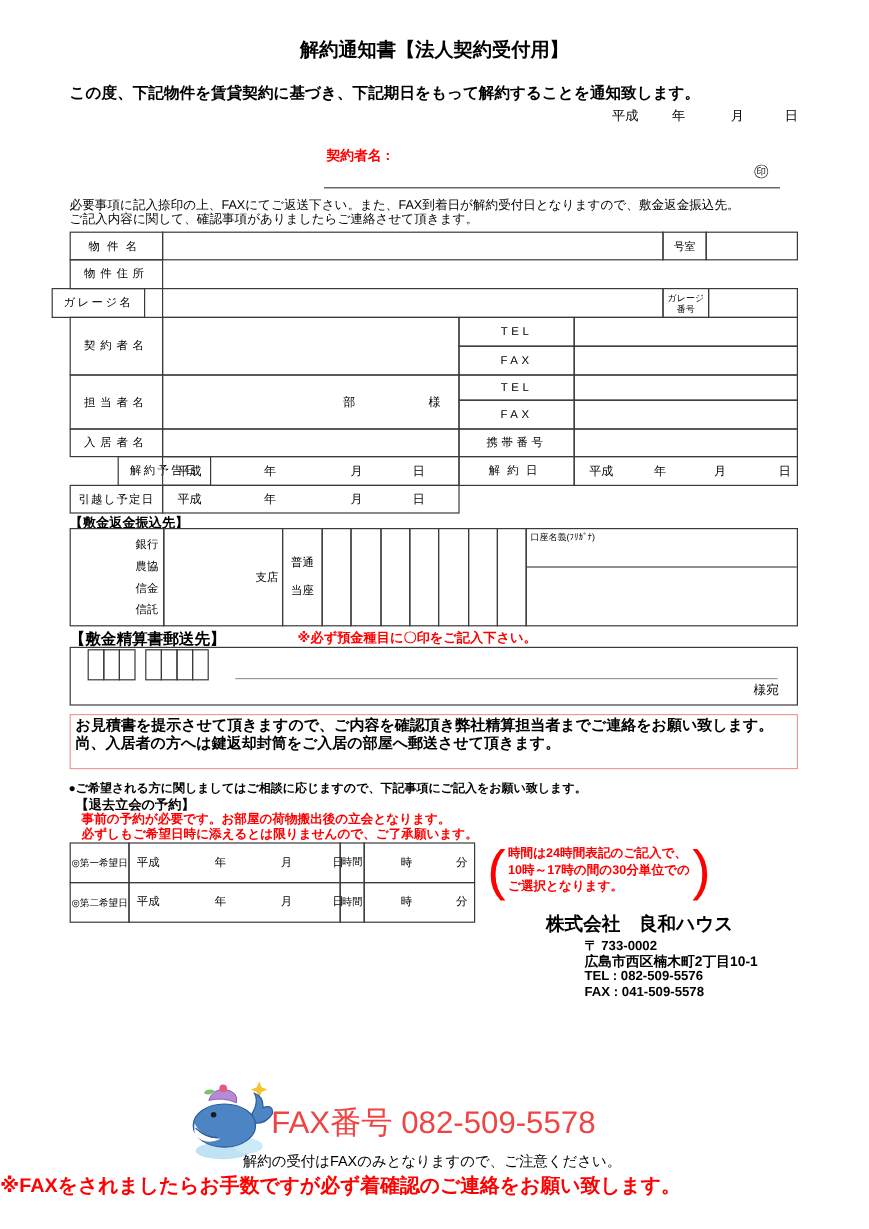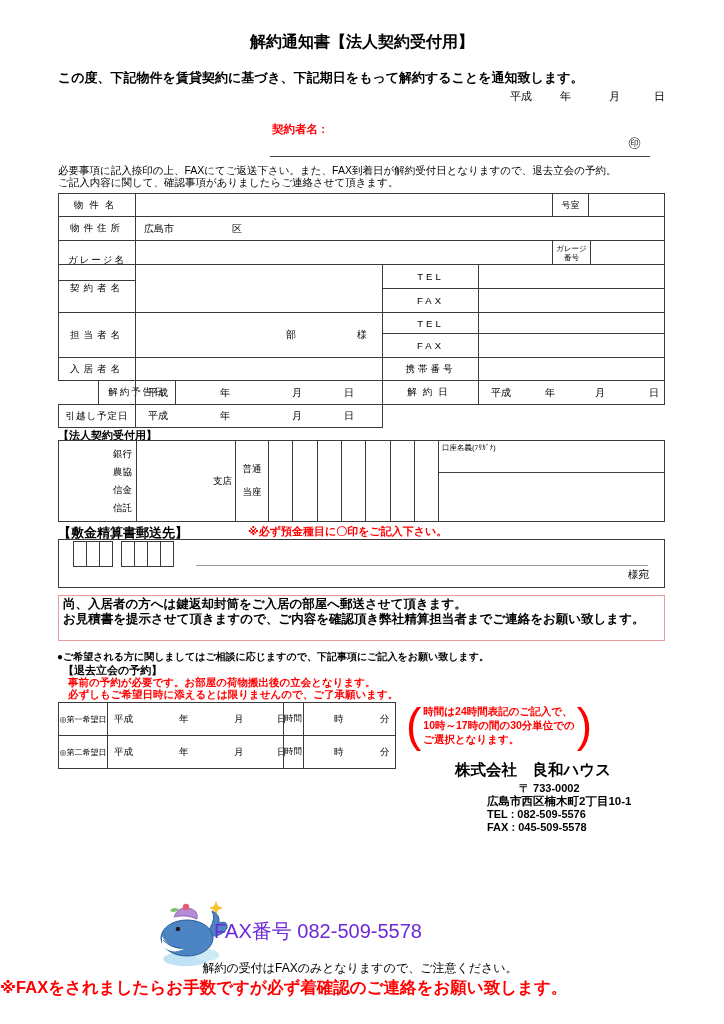--- a/index.html
+++ b/index.html
@@ -26,35 +26,31 @@
 
   <span class="abs" style="left:510px;top:89px;font-size:11px;">平成</span>
   <span class="abs" style="left:560px;top:89px;font-size:11px;">年</span>
   <span class="abs" style="left:609px;top:89px;font-size:11px;">月</span>
   <span class="abs" style="left:654px;top:89px;font-size:11px;">日</span>
 
   <span class="abs b red" style="left:272px;top:122px;font-size:11.5px;">契約者名 :</span>
   <span class="abs" style="left:628px;top:134px;font-size:13px;">㊞</span>
   <div class="rule" style="left:270px;top:156px;width:380px;height:1px;"></div>
 
-  <div class="abs" style="left:58px;top:164px;font-size:10.5px;">必要事項に記入捺印の上、FAXにてご返送下さい。また、FAX到着日が解約受付日となりますので、退去立会の予約。</div>
+  <div class="abs" style="left:58px;top:164px;font-size:10.5px;">必要事項に記入捺印の上、FAXにてご返送下さい。また、FAX到着日が解約受付日となりますので、敷金返金振込先。</div>
   <div class="abs" style="left:58px;top:176px;font-size:10.5px;">ご記入内容に関して、確認事項がありましたらご連絡させて頂きます。</div>
 
   <div class="cell" style="left:58px;top:193px;width:78px;height:24px;letter-spacing:6px;">物件名</div>
   <div class="cell" style="left:135px;top:193px;width:418px;height:24px;"></div>
   <div class="cell" style="left:552px;top:193px;width:37px;height:24px;font-size:9px;">号室</div>
   <div class="cell" style="left:588px;top:193px;width:77px;height:24px;"></div>
 
   <div class="cell" style="left:58px;top:216px;width:78px;height:25px;letter-spacing:4px;">物件住所</div>
-  <div class="cell" style="left:135px;top:216px;width:530px;height:25px;justify-content:flex-start;">
-    <span class="ds" style="left:8px;">広島市</span>
-    <span class="ds" style="left:96px;">区</span>
-  </div>
-
-  <div class="cell" style="left:58px;top:240px;width:78px;height:41px;letter-spacing:2px;">ガレージ名</div>
+
+  <div class="cell" style="left:43px;top:240px;width:78px;height:25px;letter-spacing:2px;">ガレージ名</div>
   <div class="cell" style="left:135px;top:240px;width:418px;height:25px;"></div>
   <div class="cell" style="left:552px;top:240px;width:39px;height:25px;flex-direction:column;font-size:7.5px;line-height:9px;">
     <span>ガレージ</span>
     <span>番号</span>
   </div>
   <div class="cell" style="left:590px;top:240px;width:75px;height:25px;"></div>
 
   <div class="cell" style="left:58px;top:264px;width:78px;height:49px;letter-spacing:4px;">契約者名</div>
   <div class="cell" style="left:135px;top:264px;width:248px;height:49px;"></div>
   <div class="cell" style="left:382px;top:264px;width:97px;height:25px;letter-spacing:3px;">TEL</div>
@@ -93,21 +89,21 @@
   </div>
 
   <div class="cell" style="left:58px;top:404px;width:78px;height:24px;letter-spacing:1px;">引越し予定日</div>
   <div class="cell" style="left:135px;top:404px;width:248px;height:24px;">
     <span class="ds" style="left:12px;">平成</span>
     <span class="ds" style="left:84px;">年</span>
     <span class="ds" style="left:156px;">月</span>
     <span class="ds" style="left:208px;">日</span>
   </div>
 
-  <div class="abs b" style="left:58px;top:428px;font-size:11px;">【法人契約受付用】</div>
+  <div class="abs b" style="left:58px;top:428px;font-size:11px;">【敷金返金振込先】</div>
 
   <div class="cell" style="left:58px;top:440px;width:79px;height:82px;flex-direction:column;align-items:flex-end;justify-content:space-around;padding:4px 4px;font-size:9.5px;">
     <span>銀行</span>
     <span>農協</span>
     <span>信金</span>
     <span>信託</span>
   </div>
   <div class="cell" style="left:136px;top:440px;width:100px;height:82px;justify-content:flex-end;padding-right:3px;">
     <span>支店</span>
   </div>
@@ -135,22 +131,22 @@
   <div class="cell" style="left:86px;top:541px;width:14px;height:26px;"></div>
   <div class="cell" style="left:99px;top:541px;width:14px;height:26px;"></div>
   <div class="cell" style="left:121px;top:541px;width:14px;height:26px;"></div>
   <div class="cell" style="left:134px;top:541px;width:14px;height:26px;"></div>
   <div class="cell" style="left:147px;top:541px;width:14px;height:26px;"></div>
   <div class="cell" style="left:160px;top:541px;width:14px;height:26px;"></div>
   <div class="grayline" style="left:196px;top:565px;width:452px;height:1px;"></div>
   <span class="abs" style="left:628px;top:568px;font-size:10.5px;">様宛</span>
 
   <div class="abs b" style="left:58px;top:595px;width:607px;height:46px;border:1px solid #ef9a9a;box-sizing:border-box;padding:1px 4px;font-size:12.5px;line-height:14.5px;">
+    <div>お見積書を提示させて頂きますので、ご内容を確認頂き弊社精算担当者までご連絡をお願い致します。</div>
     <div>尚、入居者の方へは鍵返却封筒をご入居の部屋へ郵送させて頂きます。</div>
-    <div>お見積書を提示させて頂きますので、ご内容を確認頂き弊社精算担当者までご連絡をお願い致します。</div>
   </div>
 
   <div class="abs b" style="left:57px;top:650px;font-size:10px;text-align:center;">●ご希望される方に関しましてはご相談に応じますので、下記事項にご記入をお願い致します。</div>
   <div class="abs b" style="left:63px;top:663px;font-size:11px;">【退去立会の予約】</div>
   <div class="abs b red" style="left:68px;top:676px;font-size:10.5px;">事前の予約が必要です。お部屋の荷物搬出後の立会となります。</div>
   <div class="abs b red" style="left:68px;top:688px;font-size:10.5px;">必ずしもご希望日時に添えるとは限りませんので、ご了承願います。</div>
 
   <div class="cell" style="left:58px;top:702px;width:50px;height:34px;font-size:8px;">◎第一希望日</div>
   <div class="cell" style="left:107px;top:702px;width:177px;height:34px;">
     <span class="ds" style="left:6px;font-size:9.5px;">平成</span>
@@ -180,37 +176,37 @@
     <span class="paren">(</span>
     <div class="b red" style="font-size:10.5px;line-height:14px;padding:0 2px;">
       <div>時間は24時間表記のご記入で、</div>
       <div>10時～17時の間の30分単位での</div>
       <div>ご選択となります。</div>
     </div>
     <span class="paren">)</span>
   </div>
 
   <div class="abs b" style="left:455px;top:760px;font-size:15.5px;">株式会社　良和ハウス</div>
-  <div class="abs b" style="left:487px;top:781px;font-size:11px;margin-left:32px;">〒 733-0002</div>
+  <div class="abs b" style="left:487px;top:781px;font-size:11px;">〒 733-0002</div>
   <div class="abs b" style="left:487px;top:794px;font-size:11.5px;">広島市西区楠木町2丁目10-1</div>
   <div class="abs b" style="left:487px;top:808px;font-size:11px;">TEL : 082-509-5576</div>
-  <div class="abs b" style="left:487px;top:821px;font-size:11px;">FAX : 045-509-5578</div>
+  <div class="abs b" style="left:487px;top:821px;font-size:11px;">FAX : 041-509-5578</div>
 
   <div class="abs" style="left:156px;top:896px;">
     <svg width="74" height="72" viewBox="0 0 74 72">
       <path d="M60 5 l2 5 5 2 -5 2 -2 5 -2 -5 -5 -2 5 -2 z" fill="#f6c431"></path>
       <ellipse cx="30" cy="63" rx="23" ry="7" fill="#bfe2f4"></ellipse>
       <ellipse cx="51" cy="59" rx="12" ry="6" fill="#cdeaf7"></ellipse>
       <path d="M54 32 q6 -10 2 -17 q8 3 7 12 q9 -3 8 5 q-5 9 -17 8 z" fill="#4c84c4" stroke="#2c5d96" stroke-width="1"></path>
       <ellipse cx="31" cy="42" rx="26" ry="18" fill="#4c84c4" stroke="#2c5d96" stroke-width="1"></ellipse>
       <path d="M6 40 q7 13 22 13 q-12 6 -22 -3 z" fill="#ffffff"></path>
       <path d="M7 44 q8 8 18 8" stroke="#2c5d96" stroke-width="1" fill="none"></path>
       <circle cx="22" cy="33" r="2.3" fill="#1c1c1c"></circle>
       <path d="M18 21 q3 -10 14 -9 q11 2 9 11 q-11 -5 -23 -2 z" fill="#b68bd6" stroke="#8a5cae" stroke-width="0.8"></path>
       <circle cx="30" cy="11" r="3.2" fill="#e85a7a"></circle>
       <path d="M23 13 q-7 -3 -9 2 q5 3 9 -2 z" fill="#7ac36a"></path>
     </svg>
   </div>
-  <div class="abs" style="left:214px;top:918px;font-size:20px;color:#6d28d9;">FAX番号 082-509-5578</div>
+  <div class="abs" style="left:226px;top:918px;font-size:26px;color:#ef4444;">FAX番号 082-509-5578</div>
   <div class="abs" style="left:170px;top:960px;width:380px;text-align:center;font-size:12px;">解約の受付はFAXのみとなりますので、ご注意ください。</div>
   <div class="abs b red" style="left:0;top:977px;width:724px;font-size:16.5px;">※FAXをされましたらお手数ですが必ず着確認のご連絡をお願い致します。</div>
 
 </div>
 
 </body></html>

